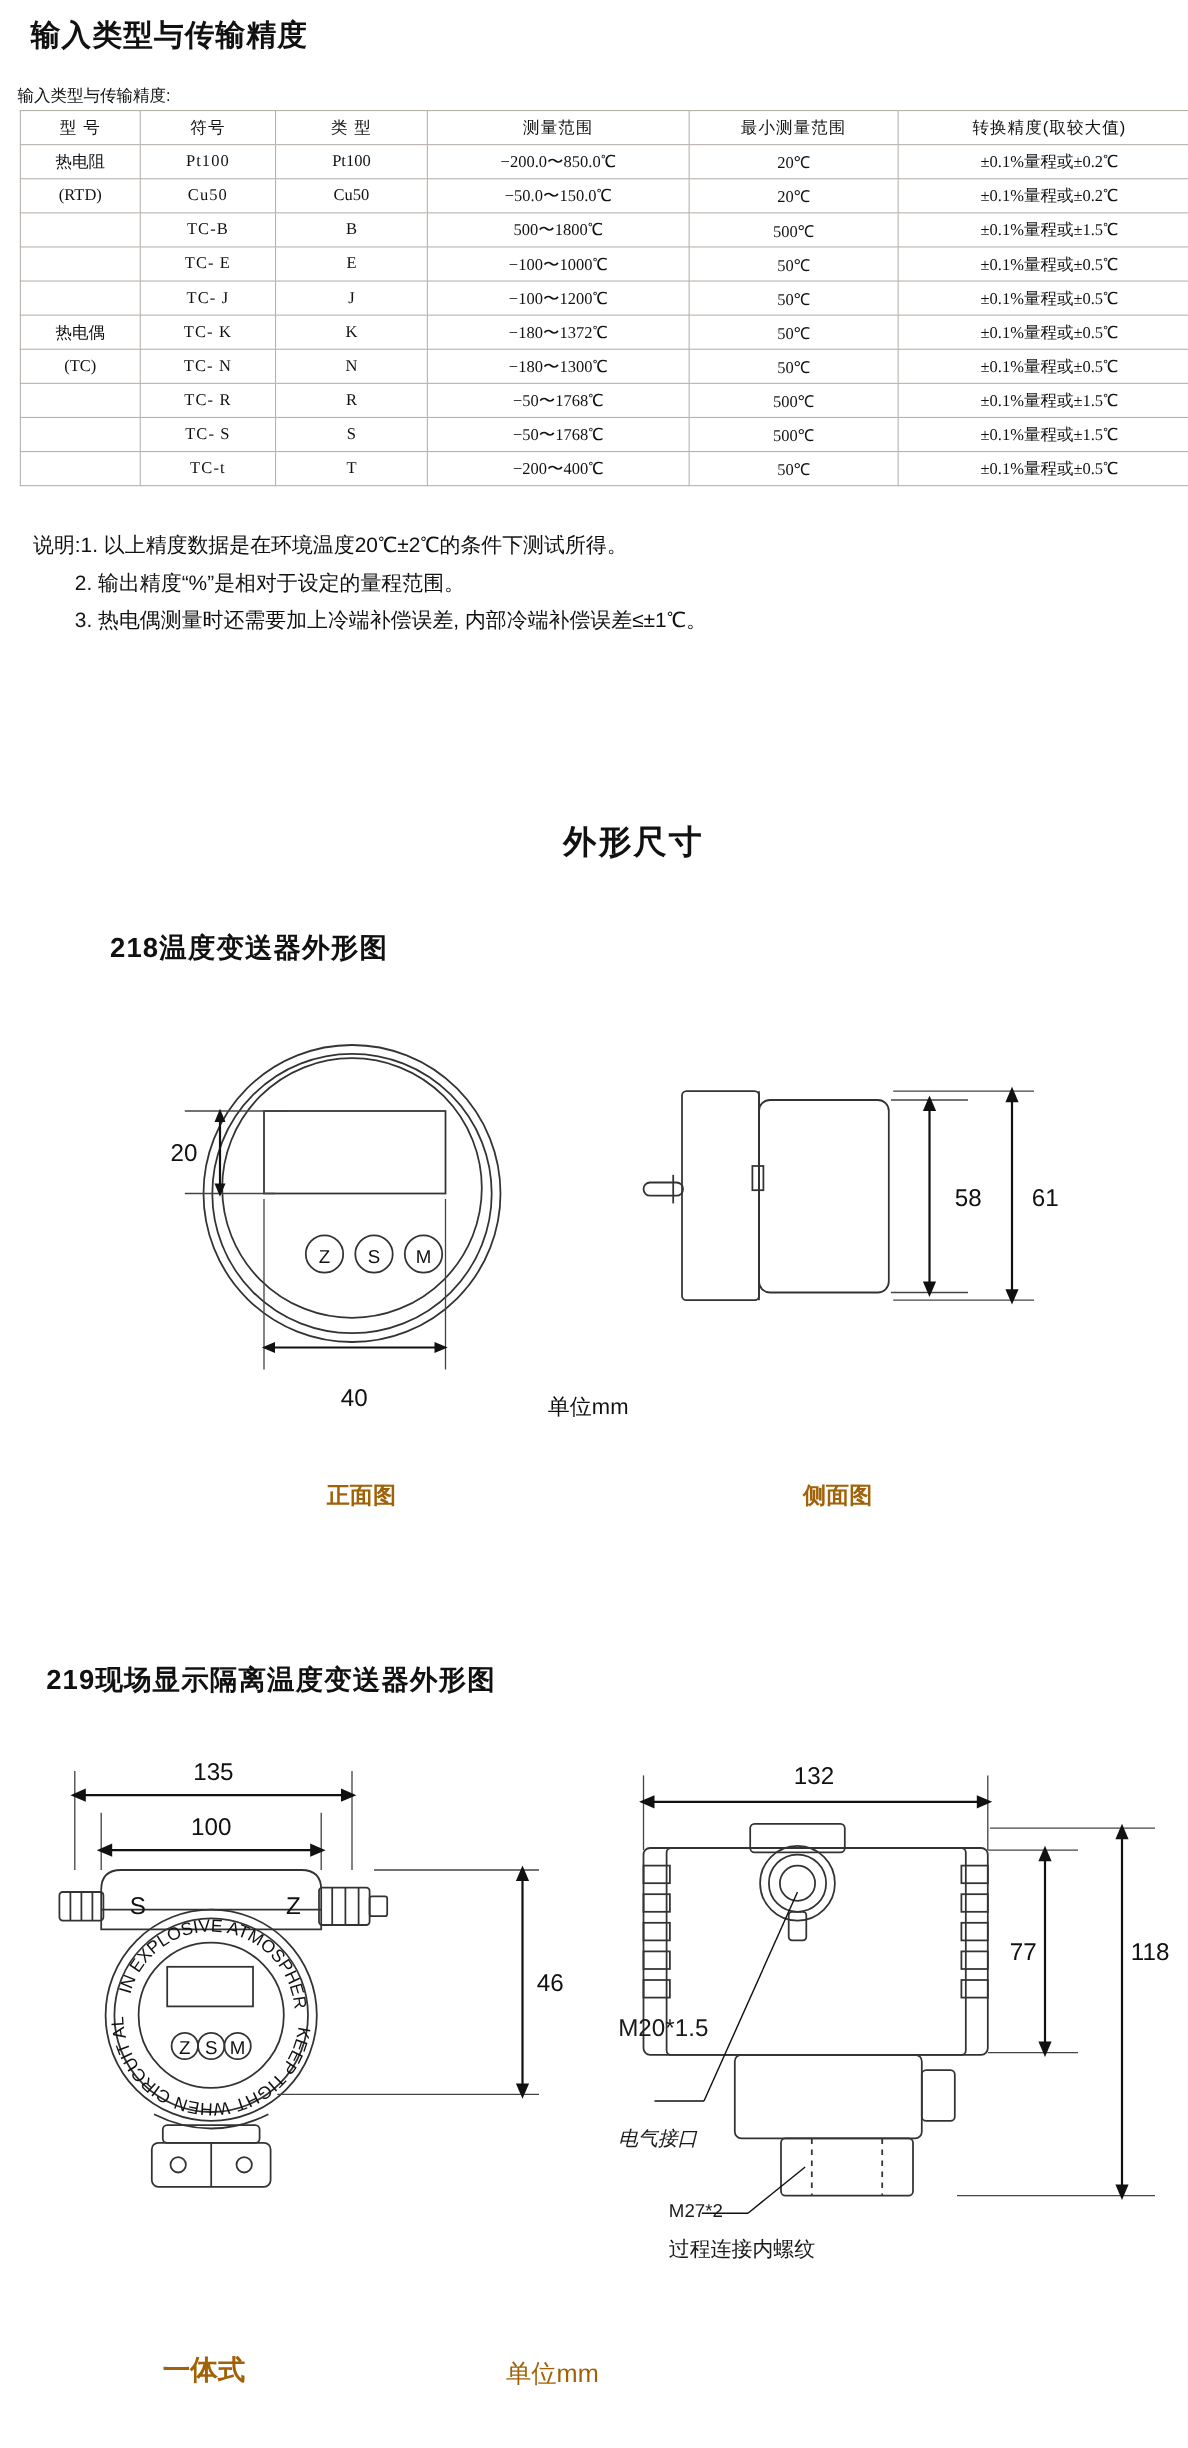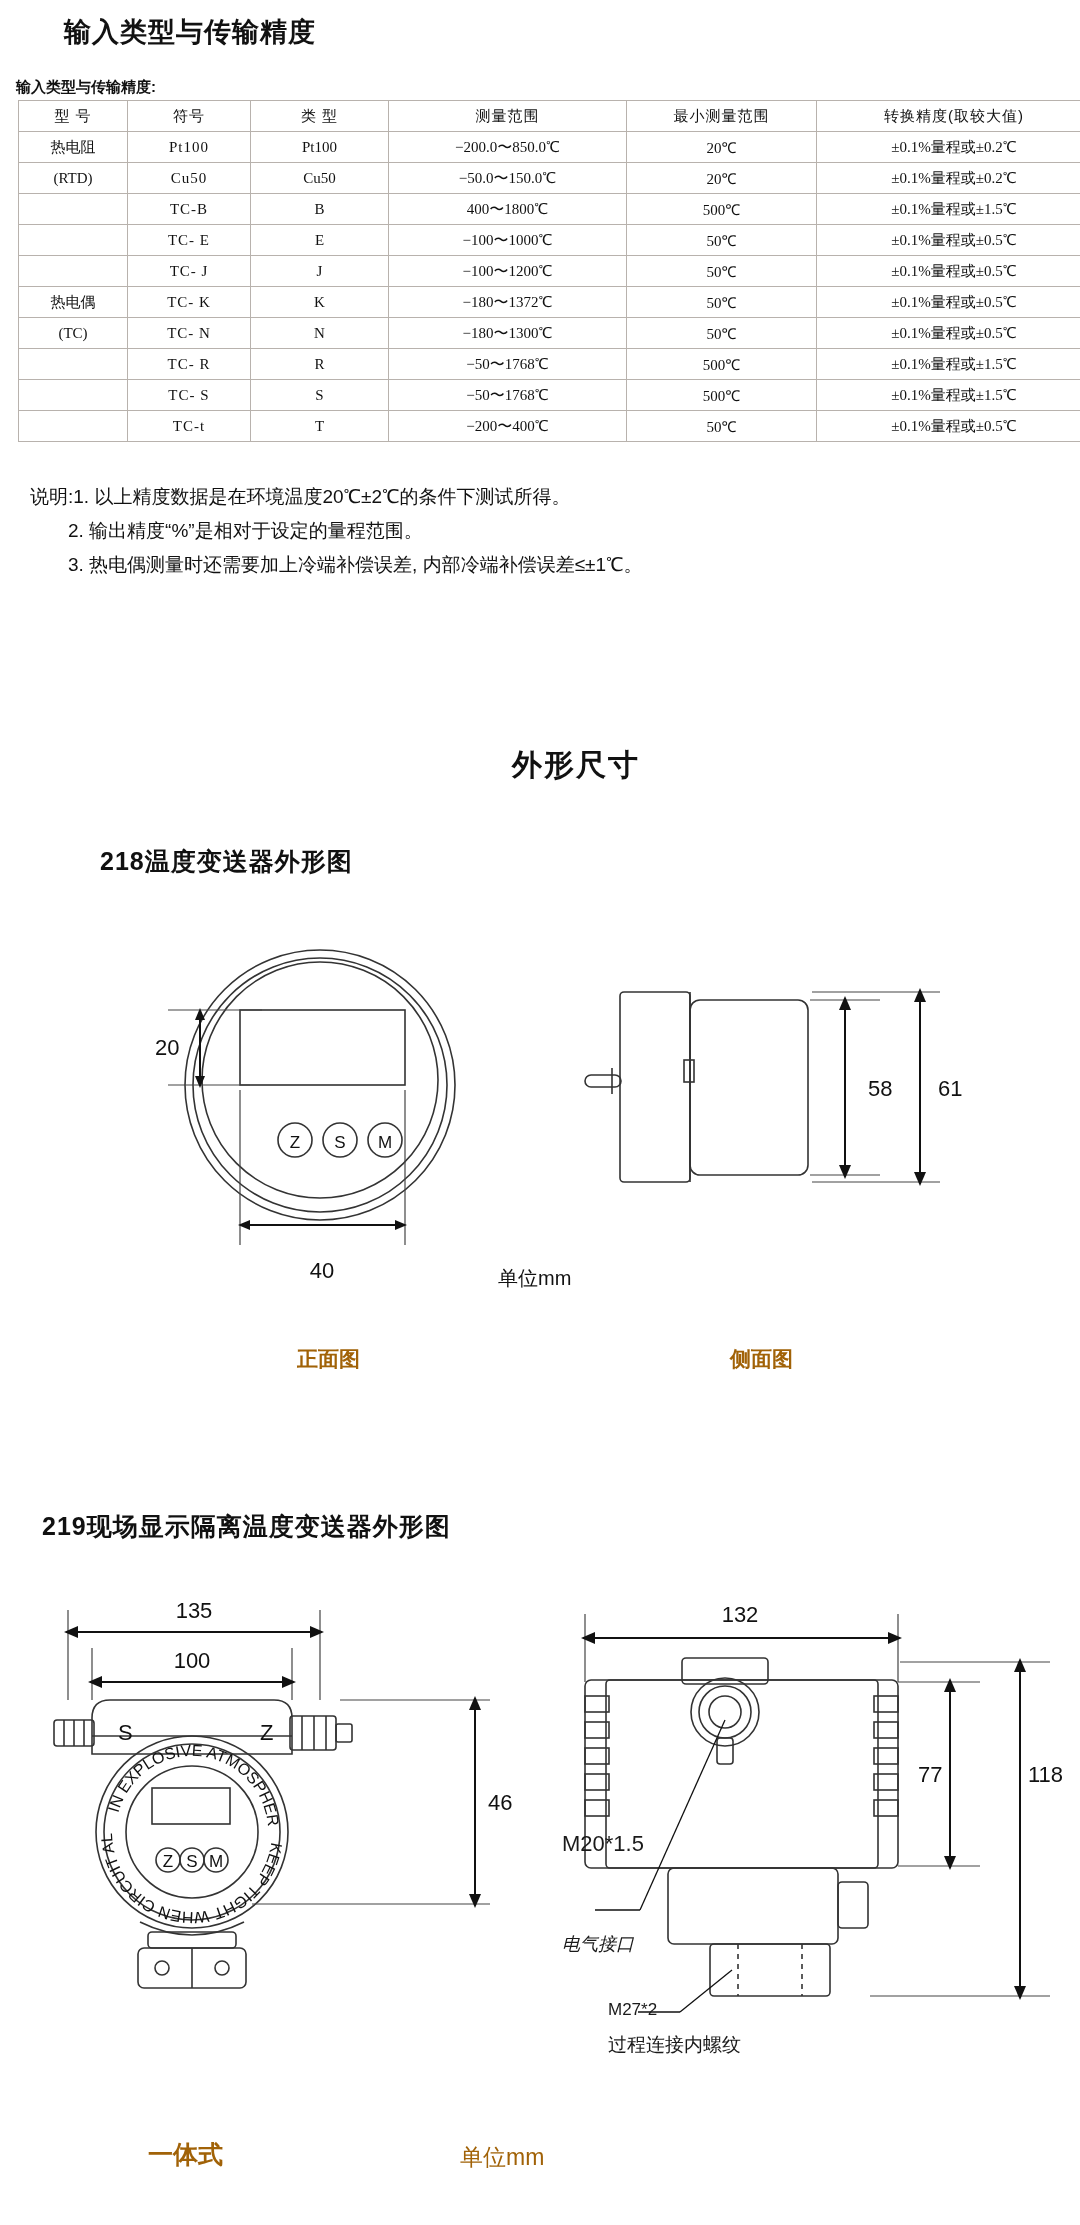--- a/index.html
+++ b/index.html
@@ -18,28 +18,27 @@
 
   
   .sec1-title {
     position: absolute;
     left: 28px;
     top: 14px;
     font-size: 27px;
     font-weight: bold;
     letter-spacing: 1px;
     color: #111;
-    margin-left: 36px;
   }
   .sec1-sub {
     position: absolute;
     left: 16px;
     top: 78px;
     font-size: 15px;
-    font-weight: bold;
+    font-weight: normal;
     color: #111;
     text-align: right;
   }
   .tbl-wrap {
     position: absolute;
     left: 18px;
     top: 100px;
     width: 1043px;
   }
   table.spec {
@@ -167,21 +166,21 @@
       <td class="c1 sym">Cu50</td>
       <td class="c2">Cu50</td>
       <td class="c3">−50.0〜150.0℃</td>
       <td class="c4">20℃</td>
       <td class="c5">±0.1%量程或±0.2℃</td>
     </tr>
     <tr>
       <td class="c0 grp"></td>
       <td class="c1 sym">TC-B</td>
       <td class="c2">B</td>
-      <td class="c3">400〜1800℃</td>
+      <td class="c3">500〜1800℃</td>
       <td class="c4">500℃</td>
       <td class="c5">±0.1%量程或±1.5℃</td>
     </tr>
     <tr>
       <td class="c0 grp"></td>
       <td class="c1 sym">TC- E</td>
       <td class="c2">E</td>
       <td class="c3">−100〜1000℃</td>
       <td class="c4">50℃</td>
       <td class="c5">±0.1%量程或±0.5℃</td>

